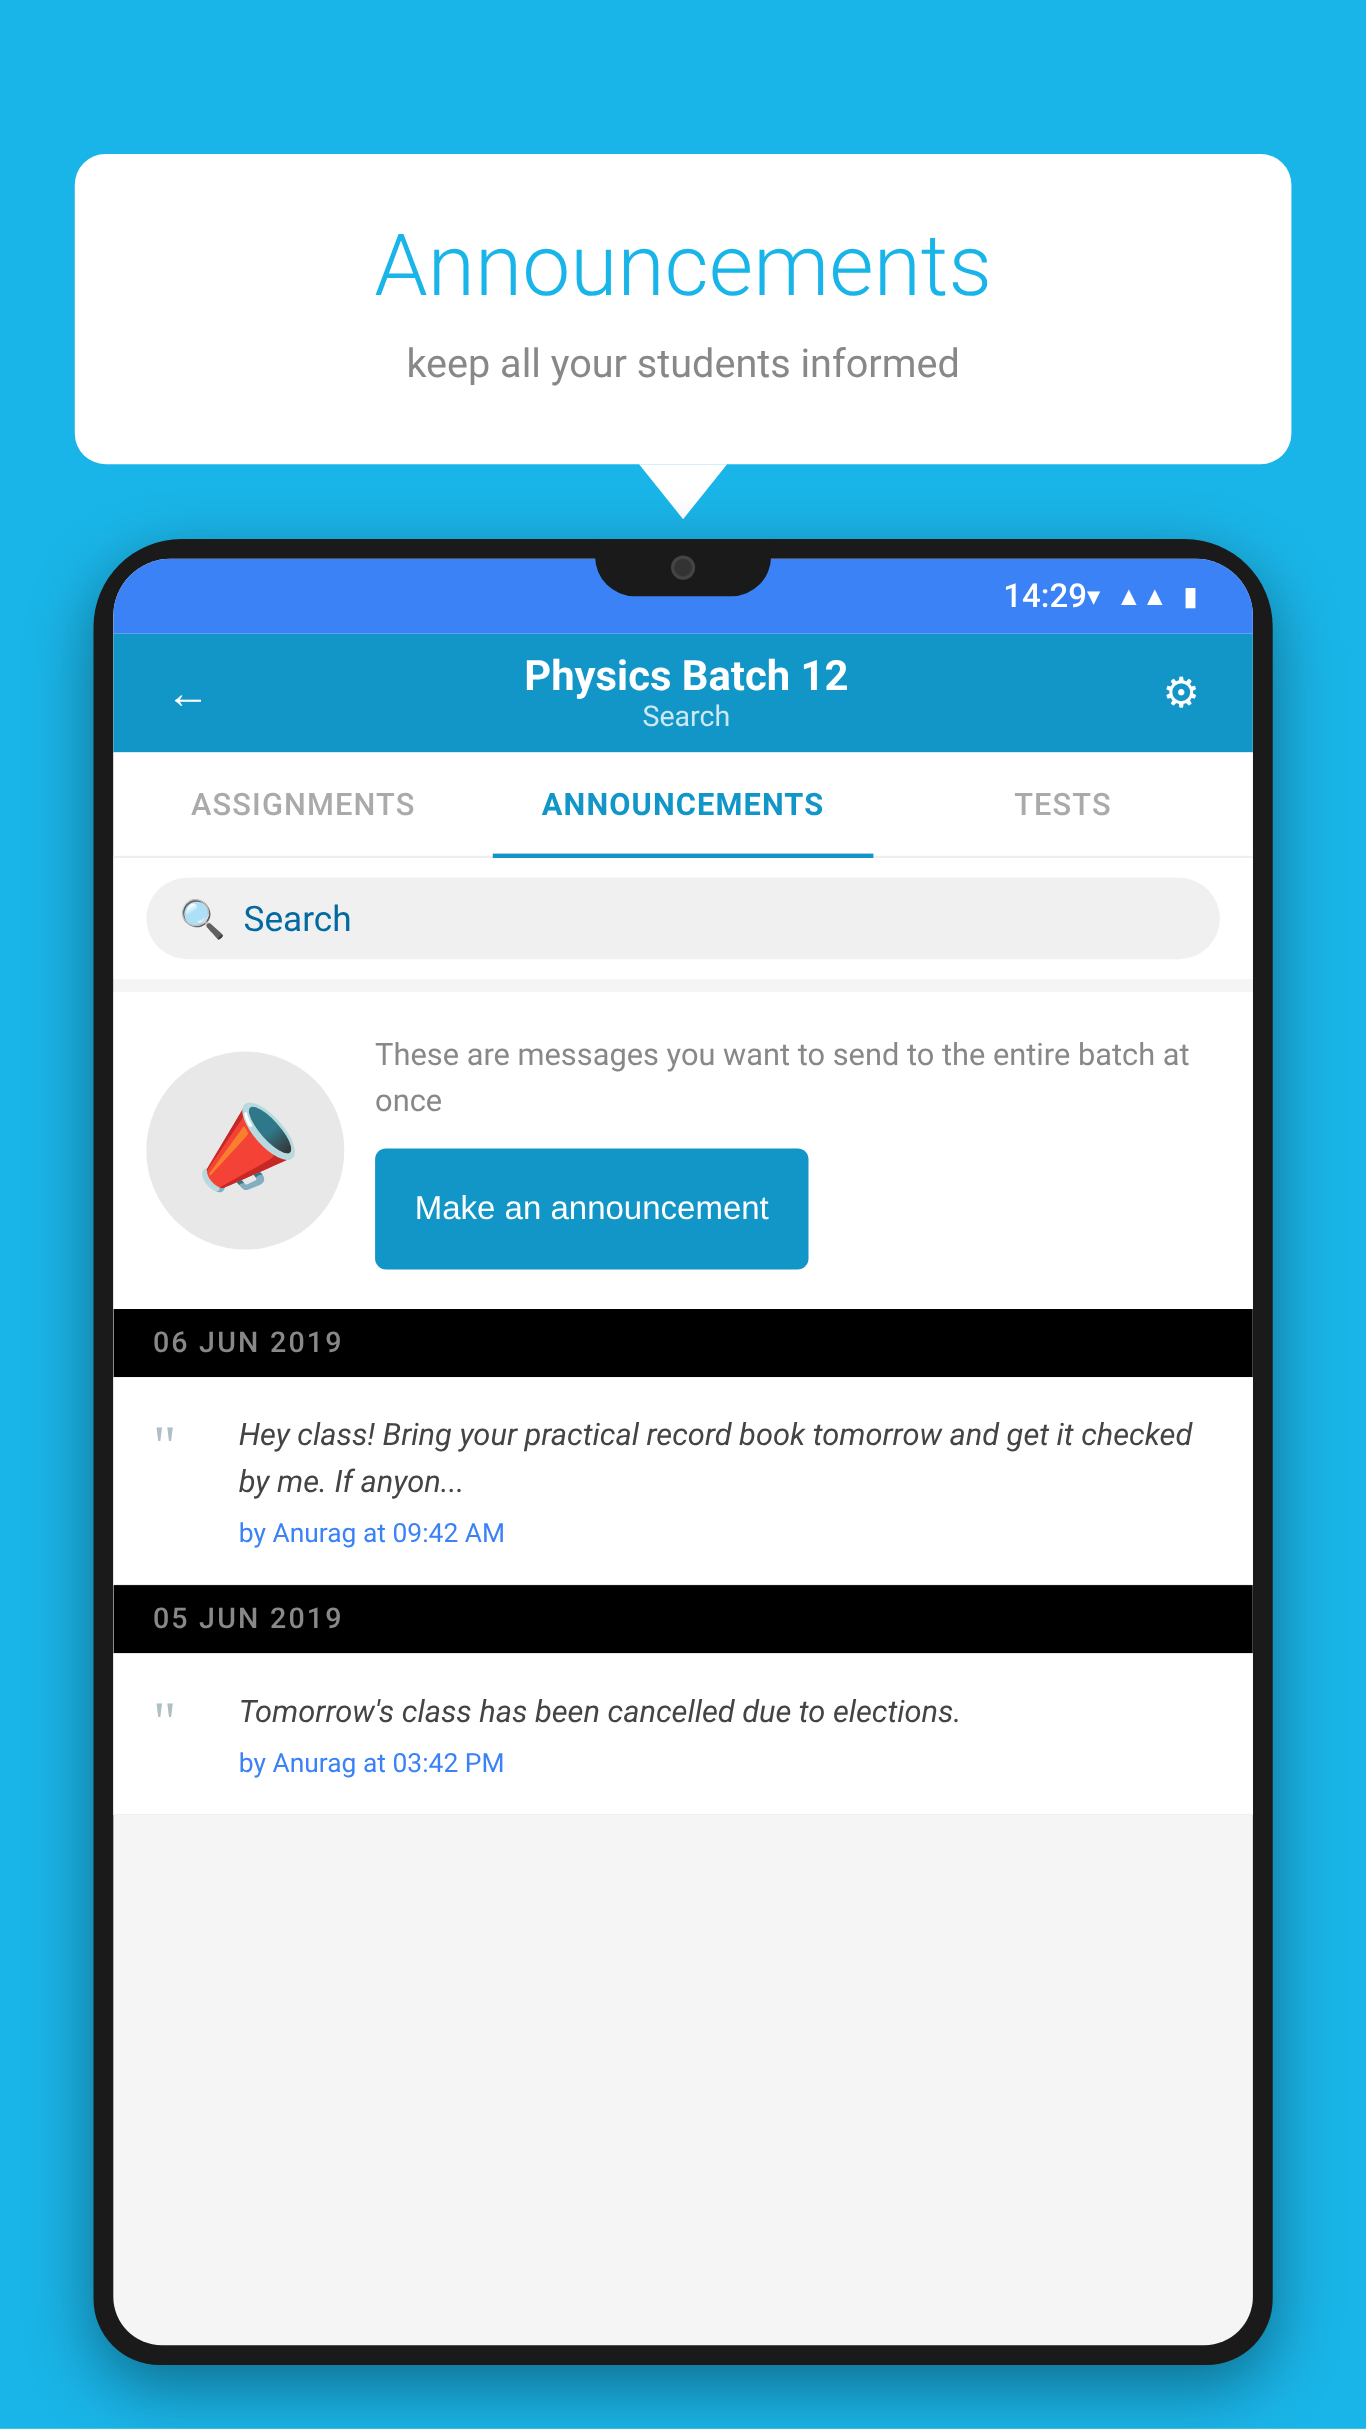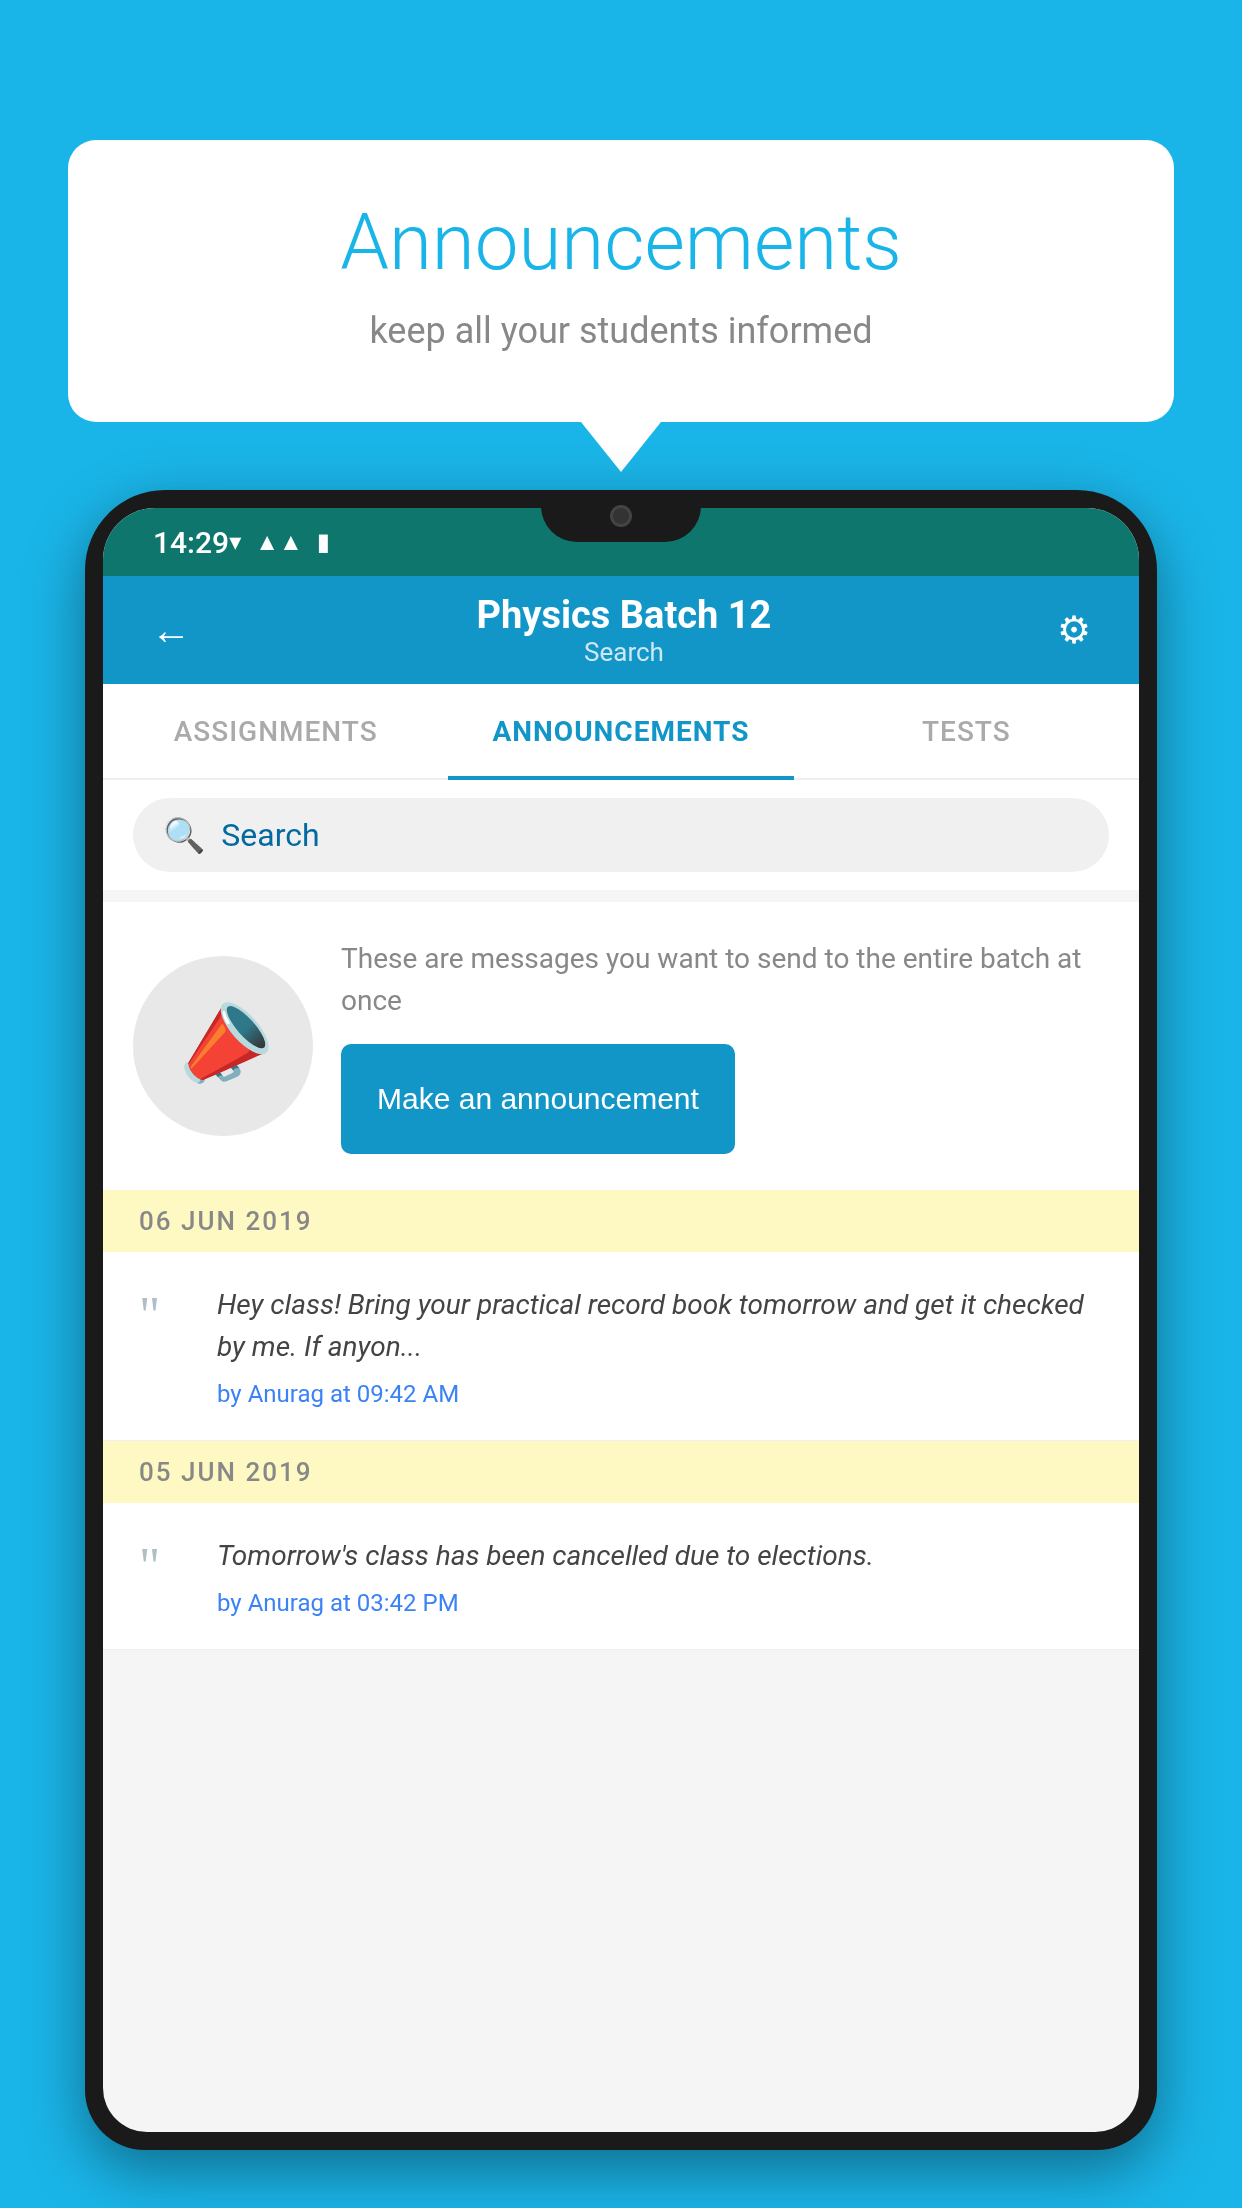--- a/index.html
+++ b/index.html
@@ -70,25 +70,25 @@
       border-radius: 80px 80px 60px 60px;
       width: 100%;
       height: 1660px;
       position: relative;
       box-shadow: 0 20px 60px rgba(0,0,0,0.4);
       overflow: hidden;
     }
 
     
     .phone-status-bar {
-      background: #0f766e;
+      background: #3b82f6;
       height: 68px;
       display: flex;
       align-items: center;
-      justify-content: flex-start;
+      justify-content: flex-end;
       padding: 0 50px;
       position: relative;
       z-index: 10;
     }
 
     .status-time {
       color: #fff;
       font-size: 30px;
       font-weight: 500;
     }
@@ -282,21 +282,21 @@
       border-radius: 10px;
       padding: 38px 36px;
       font-size: 30px;
       font-weight: 500;
       cursor: pointer;
       white-space: nowrap;
     }
 
     
     .date-separator {
-      background: #fef9c3;
+      background: #000000;
       padding: 16px 36px;
       font-size: 26px;
       color: #888;
       letter-spacing: 2px;
       font-weight: 500;
     }
 
     
     .announcement-item {
       background: #fff;

